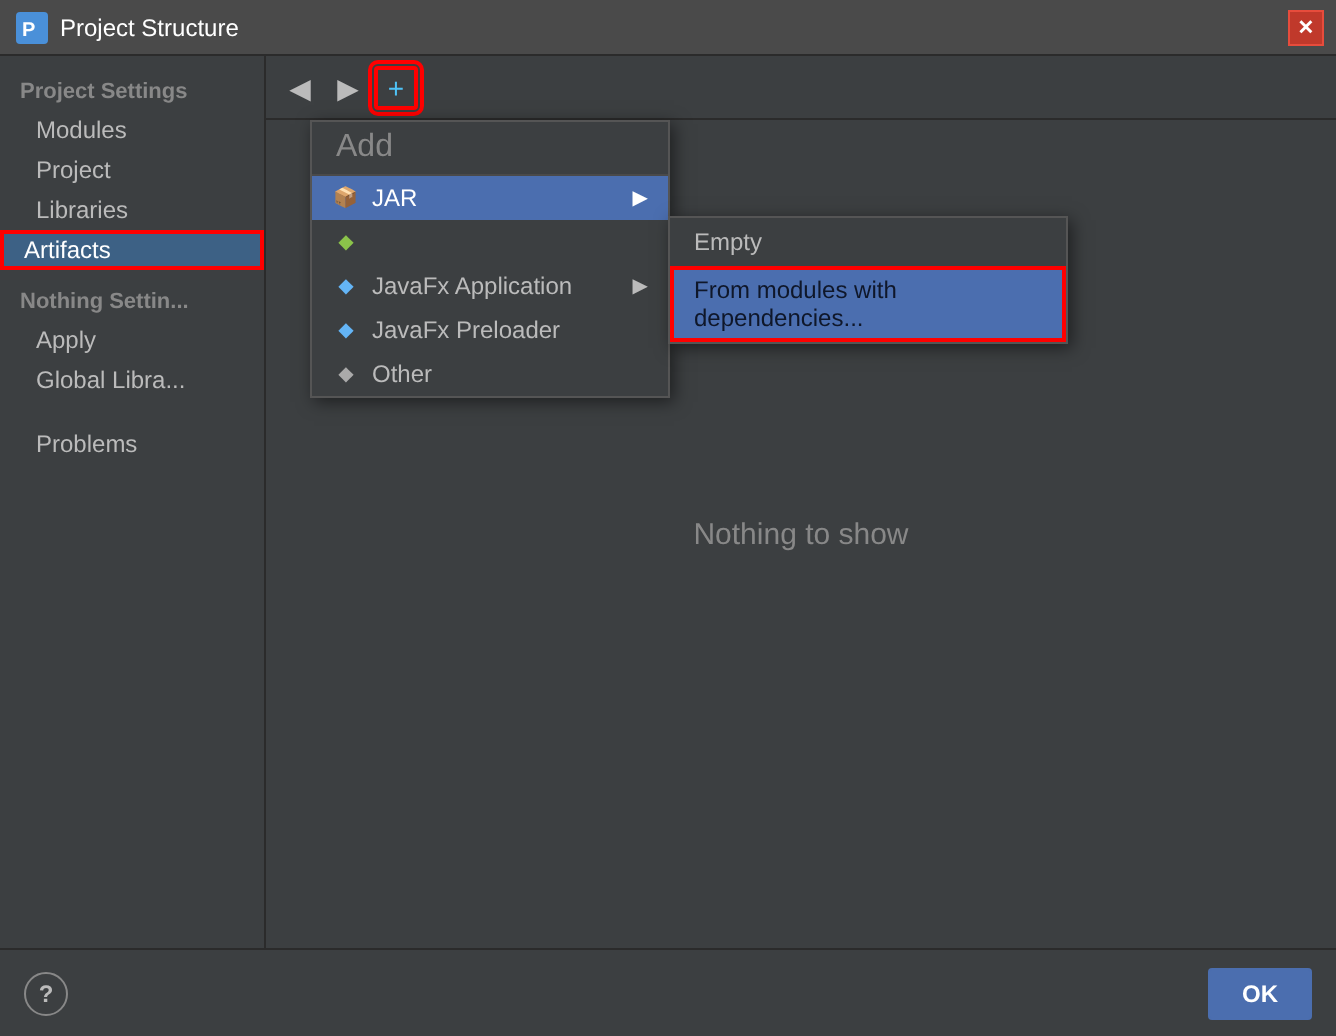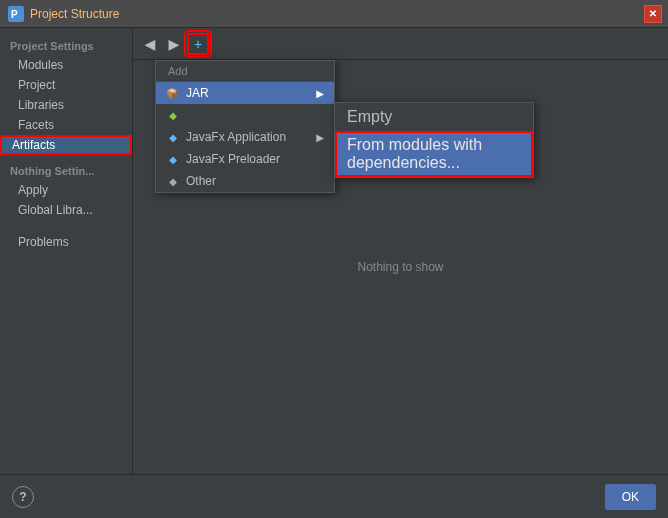--- a/index.html
+++ b/index.html
@@ -23,21 +23,21 @@
       border-bottom: 1px solid #2b2b2b;
       position: relative;
     }
     .title-bar-icon {
       width: 16px;
       height: 16px;
       margin-right: 6px;
     }
     .title-bar-text {
       font-size: 12px;
-      color: #fdba74;
+      color: #ffffff;
       flex: 1;
     }
     .title-bar-close {
       width: 18px;
       height: 18px;
       background: #c0392b;
       border: 1px solid #e74c3c;
       display: flex;
       align-items: center;
       justify-content: center;
@@ -130,21 +130,21 @@
       position: relative;
     }
 
     .right-panel-content {
       flex: 1;
       padding: 20px;
       display: flex;
       align-items: center;
       justify-content: center;
       color: #888888;
-      font-size: 12px;
+      font-size: 15px;
     }
 
     
     .bottom-bar {
       height: 44px;
       background: #3c3f41;
       border-top: 1px solid #2b2b2b;
       display: flex;
       align-items: center;
       justify-content: flex-end;
@@ -152,20 +152,21 @@
       gap: 8px;
     }
     .bottom-btn {
       padding: 5px 16px;
       font-size: 12px;
       cursor: pointer;
       border-radius: 2px;
       border: 1px solid #555555;
       background: #4a4a4a;
       color: #bbbbbb;
+      font-weight: bold;
     }
     .bottom-btn.ok-btn {
       background: #4b6eaf;
       border-color: #4b6eaf;
       color: white;
     }
     .help-btn {
       width: 22px;
       height: 22px;
       border-radius: 50%;
@@ -198,21 +199,21 @@
       left: -115px;
       background: #3c3f41;
       border: 1px solid #555555;
       min-width: 180px;
       box-shadow: 2px 2px 8px rgba(0,0,0,0.5);
       pointer-events: all;
     }
     .dropdown-header {
       padding: 4px 12px;
       color: #888888;
-      font-size: 11px;
+      font-size: 16px;
       background: #3c3f41;
       border-bottom: 1px solid #4a4a4a;
     }
     .dropdown-item {
       padding: 4px 10px;
       cursor: pointer;
       display: flex;
       align-items: center;
       gap: 6px;
       font-size: 12px;
@@ -250,26 +251,26 @@
       left: 100%;
       top: 20px;
       background: #3c3f41;
       border: 1px solid #555555;
       min-width: 200px;
       box-shadow: 2px 2px 8px rgba(0,0,0,0.5);
     }
     .submenu-item {
       padding: 5px 12px;
       cursor: pointer;
-      font-size: 16px;
+      font-size: 12px;
       color: #bbbbbb;
     }
     .submenu-item.highlighted {
       background: #4b6eaf;
-      color: #e5e5e5;
+      color: #0f172a;
       outline: 2px solid #ff0000;
       outline-offset: -2px;
     }
 
     .jar-item-active {
       background: #4b6eaf;
       color: white;
     }
 
     .add-btn-highlight {
@@ -289,21 +290,20 @@
   <div class="title-bar-close">✕</div>
 </div>
 
 <div class="main-content">
 
   <div class="sidebar">
     <div class="sidebar-section-title">Project Settings</div>
     <div class="sidebar-item">Modules</div>
     <div class="sidebar-item">Project</div>
     <div class="sidebar-item">Libraries</div>
-    <div class="sidebar-item">Facets</div>
     <div class="sidebar-item active">Artifacts</div>
 
     <div class="sidebar-section-title-platform">Nothing Settin...</div>
     <div class="sidebar-item">Apply</div>
     <div class="sidebar-item">Global Libra...</div>
 
     <div class="sidebar-item" style="margin-top:12px;">Problems</div>
   </div>
 
   <div class="right-panel">

